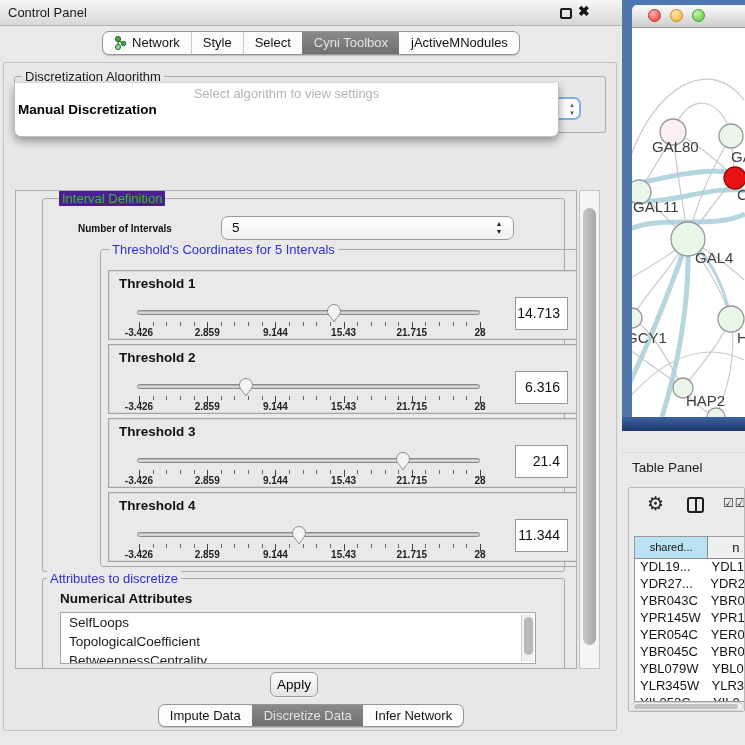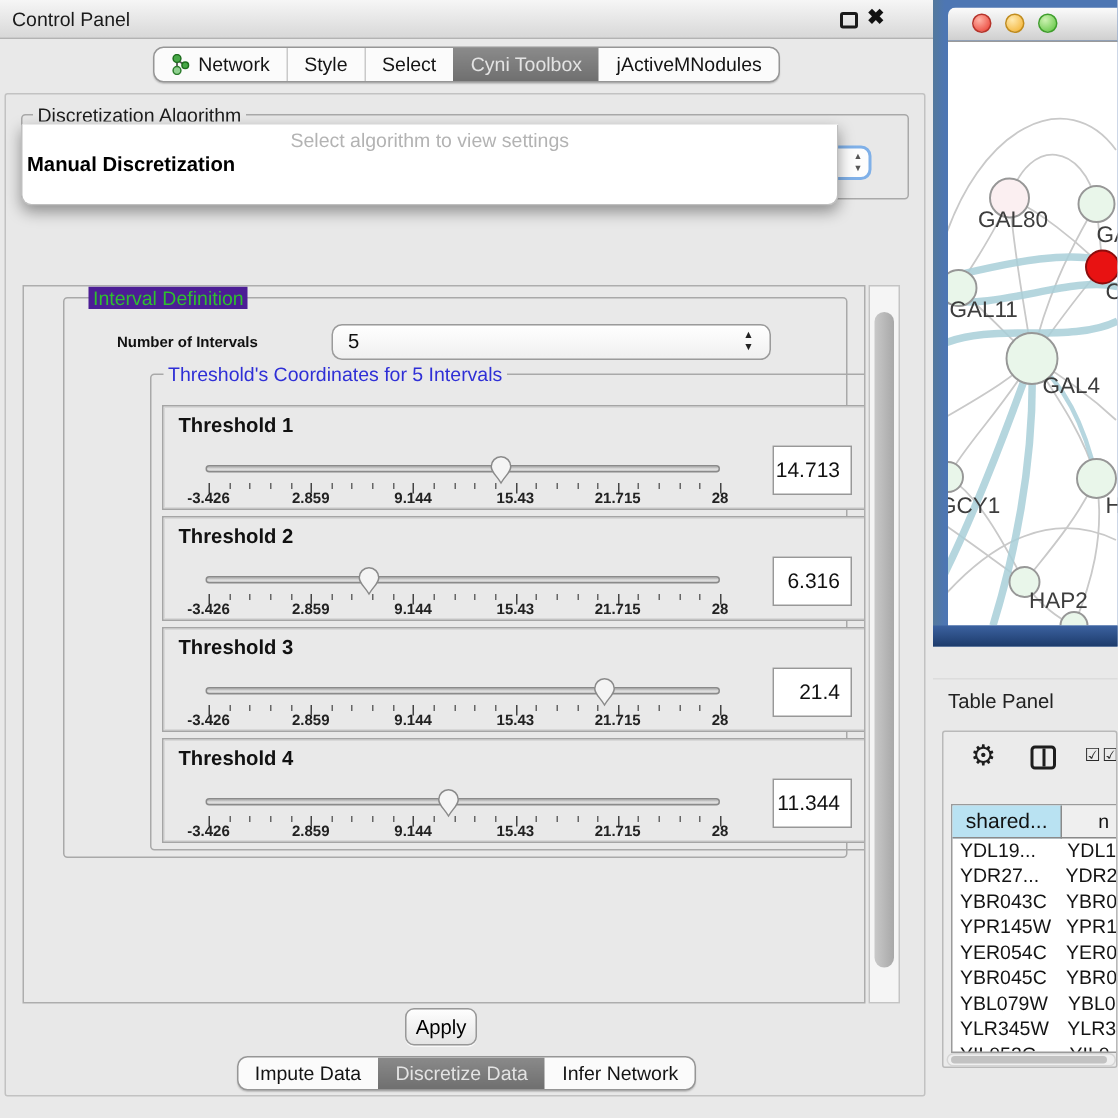--- a/index.html
+++ b/index.html
@@ -129,21 +129,21 @@
     background:#ebebeb; border:1px solid #b9b9b9; border-radius:2px; overflow:hidden; }
   #tp-gear { position:absolute; left:18px; top:4px; font-size:19px; color:#1d1d1d; }
   #tp-split { position:absolute; left:58px; top:9px; width:17px; height:16px;
     border:2px solid #1d1d1d; border-radius:3px; }
   #tp-split .mid { position:absolute; left:5px; top:0; width:3px; height:12px; border-right:2px solid #1d1d1d; }
   #tp-checks { position:absolute; left:94px; top:8px; font-size:12px; color:#2a2a2a; letter-spacing:1px; white-space:nowrap; }
   #tp-table { position:absolute; left:5px; top:48px; width:120px;
     border:1px solid #9a9a9a; border-right:none; background:#fff; }
   #tp-head { display:flex; height:22px; }
   #tp-head .c1 { width:74px; background:#b9e2f2; border-right:1px solid #8a8a8a; border-bottom:1px solid #8a8a8a;
-    font-size:14px; text-align:center; line-height:21px; color:#111; }
+    font-size:11px; text-align:center; line-height:21px; color:#111; }
   #tp-head .c2 { width:46px; background:#efefef; border-bottom:1px solid #8a8a8a;
     font-size:13px; line-height:21px; color:#111; padding-left:24px; overflow:hidden; }
   #tp-rows { height:142px; overflow:hidden; }
   .tp-row { display:flex; height:17px; font-size:13px; color:#141414; }
   .tp-row .c1 { width:74px; padding-left:5px; overflow:hidden; white-space:nowrap; }
   .tp-row .c2 { padding-left:4px; overflow:hidden; white-space:nowrap; }
   #tp-hscroll { position:absolute; left:2px; top:214px; width:113px; height:9px;
     background:#efefef; border:1px solid #d5d5d5; border-radius:5px; }
   #tp-hscroll .thumb { position:absolute; left:2px; top:1px; width:104px; height:5px;
     background:#c2c2c2; border-radius:3px; }
@@ -400,20 +400,34 @@
                   <span style="left: 234.6px;">15.43</span>
                   <span style="left: 302.8px;">21.715</span>
                   <span style="left: 371px;">28</span>
                 </div>
     <div class="th-value">11.344</div>
   </div>
 </div>
         </div>
       </div>
 
+      <div id="attrs-group" class="groupbox">
+        <span class="grouptitle gt-blue">Attributes to discretize</span>
+        <span id="attrs-label">Numerical Attributes</span>
+        <div id="attr-list">
+          <div id="attr-items">
+              <div class="item">SelfLoops</div>
+              <div class="item">TopologicalCoefficient</div>
+              <div class="item">BetweennessCentrality</div>
+            </div>
+          <div id="attr-scroll">
+              <div class="thumb"></div>
+            </div>
+        </div>
+      </div>
 
     </div>
 
     <div id="main-vscroll">
         <div class="thumb"></div>
       </div>
 
     <button id="apply-btn">Apply</button>
   </div>
 

